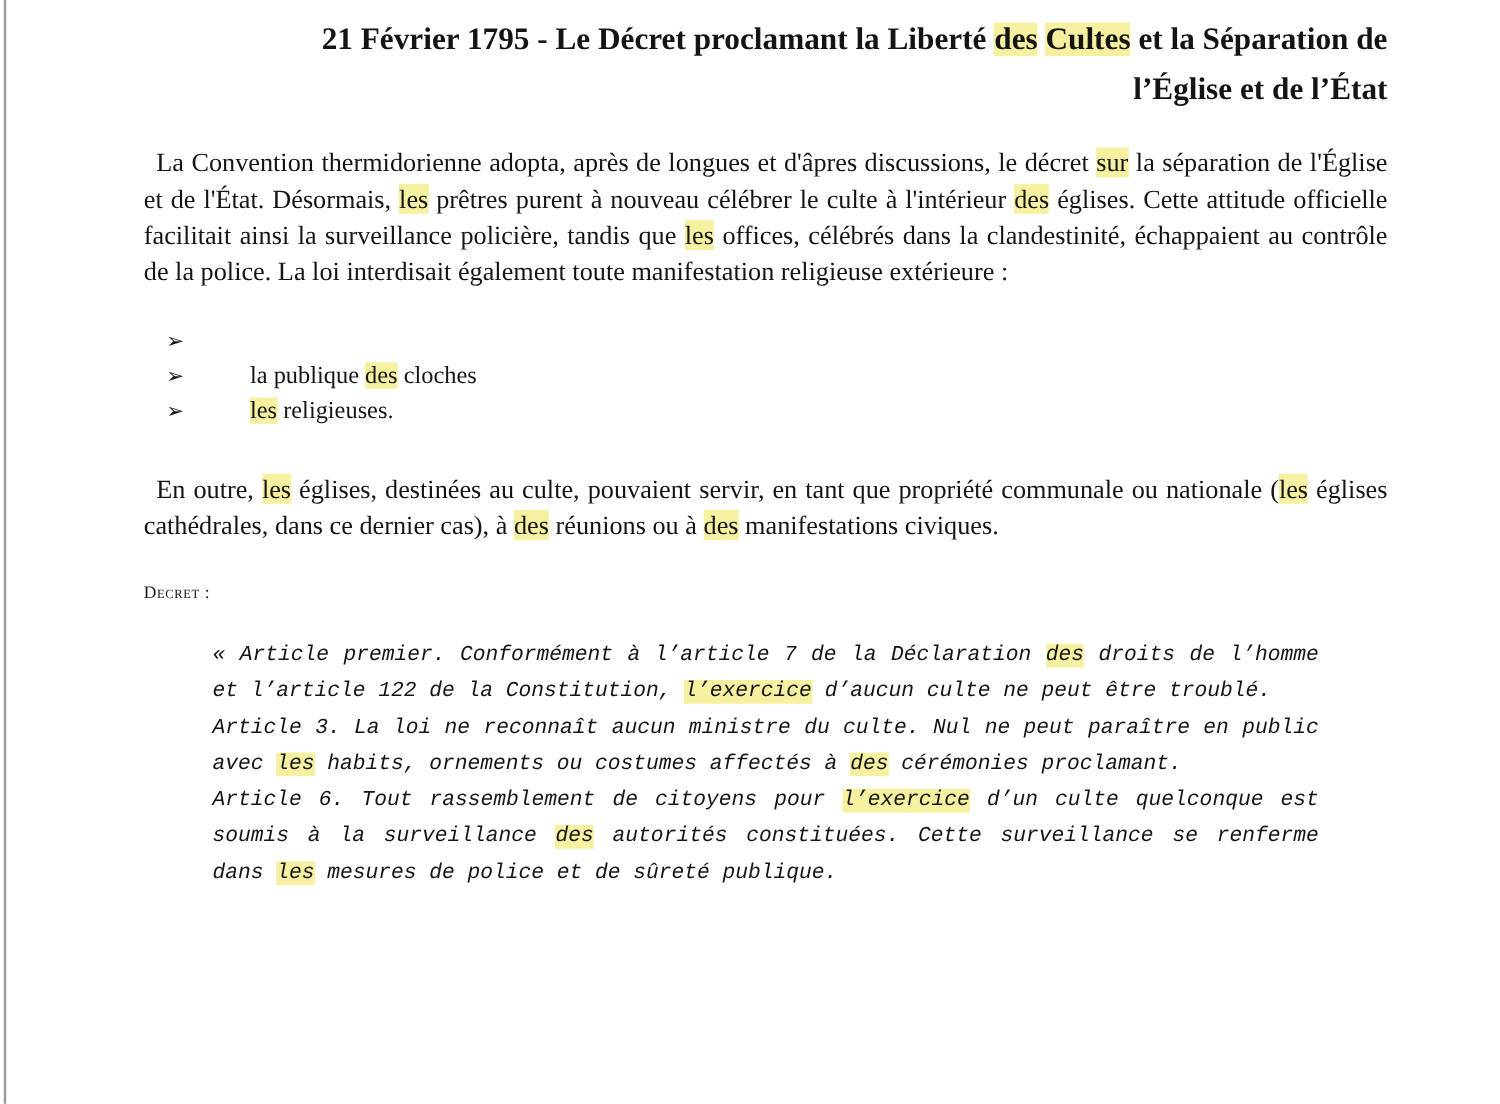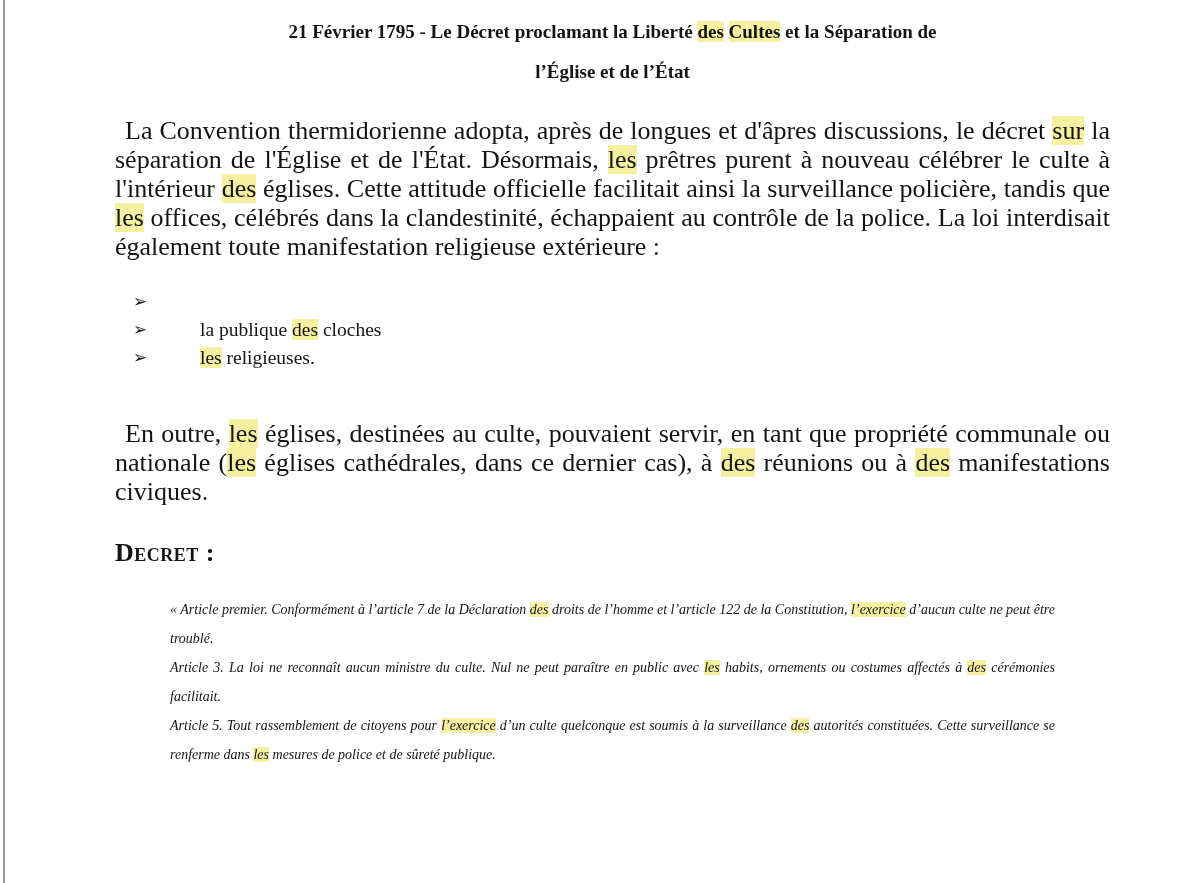--- a/index.html
+++ b/index.html
@@ -7,41 +7,41 @@
   html, body { margin:0; padding:0; }
   body {
     width:1200px; height:883px; overflow:hidden;
     background:#ffffff; color:var(--text);
     font-family:"Liberation Serif", serif;
   }
   .page { position:relative; width:1200px; height:883px; background:#fff; }
   .left-border { position:absolute; left:3px; top:0; bottom:0; width:2px; background:var(--edge); }
   .content { position:absolute; left:115px; top:0; width:995px; }
   .title {
-    font-size:19px; font-weight:bold; text-align:center;
+    font-size:25px; font-weight:bold; text-align:right;
     line-height:40px; margin:12px 0 0 0;
   }
   .body-para {
-    font-size:26px; line-height:29px; text-align:justify; margin:0;
+    font-size:21px; line-height:29px; text-align:justify; margin:0;
   }
   .indent { text-indent:10px; }
   .para-intro { margin-top:24px; }
   .bullet-list {
     list-style:none; margin:27px 0 0 0; padding:0;
     font-size:19.5px; line-height:28px;
   }
   .bullet-item { display:flex; }
   .bullet-marker { width:85px; padding-left:18px; flex:0 0 85px; font-size:17px; }
-  .para-second { margin-top:47px; }
+  .para-second { margin-top:34px; }
   .decret-heading {
-    font-size:26px; font-weight:bold; font-variant:small-caps;
+    font-size:14px; font-weight:normal; font-variant:small-caps;
     letter-spacing:0.5px; margin:32px 0 0 0;
   }
   .decree-block { margin:27px 55px 0 55px; font-style:italic; }
-  .article { font-size:14px; line-height:29px; text-align:justify; margin:0; }
+  .article { font-size:17px; line-height:29px; text-align:justify; margin:0;font-family:Liberation Mono, monospace; }
   .hl { background:var(--hl); }
 </style>
 </head>
 <body>
 
 <div class="page">
   <div class="left-border"></div>
   <div class="content">
 
     <h1 class="title">
@@ -64,18 +64,18 @@
         <span class="bullet-text"><span class="hl">les</span><span> religieuses.</span></span>
       </li>
     </ul>
 
     <p class="body-para indent para-second"><span>En outre, </span><span class="hl">les</span><span> églises, destinées au culte, pouvaient servir, en tant que propriété communale ou nationale (</span><span class="hl">les</span><span> églises cathédrales, dans ce dernier cas), à </span><span class="hl">des</span><span> réunions ou à </span><span class="hl">des</span><span> manifestations civiques.</span></p>
 
     <h2 class="decret-heading">Decret :</h2>
 
     <div class="decree-block">
       <p class="article"><span>« Article premier. Conformément à l’article 7 de la Déclaration </span><span class="hl">des</span><span> droits de l’homme et l’article 122 de la Constitution, </span><span class="hl">l’exercice</span><span> d’aucun culte ne peut être troublé.</span></p>
-      <p class="article"><span>Article 3. La loi ne reconnaît aucun ministre du culte. Nul ne peut paraître en public avec </span><span class="hl">les</span><span> habits, ornements ou costumes affectés à </span><span class="hl">des</span><span> cérémonies facilitait.</span></p>
-      <p class="article"><span>Article 5. Tout rassemblement de citoyens pour </span><span class="hl">l’exercice</span><span> d’un culte quelconque est soumis à la surveillance </span><span class="hl">des</span><span> autorités constituées. Cette surveillance se renferme dans </span><span class="hl">les</span><span> mesures de police et de sûreté publique.</span></p>
+      <p class="article"><span>Article 3. La loi ne reconnaît aucun ministre du culte. Nul ne peut paraître en public avec </span><span class="hl">les</span><span> habits, ornements ou costumes affectés à </span><span class="hl">des</span><span> cérémonies proclamant.</span></p>
+      <p class="article"><span>Article 6. Tout rassemblement de citoyens pour </span><span class="hl">l’exercice</span><span> d’un culte quelconque est soumis à la surveillance </span><span class="hl">des</span><span> autorités constituées. Cette surveillance se renferme dans </span><span class="hl">les</span><span> mesures de police et de sûreté publique.</span></p>
     </div>
 
   </div>
 </div>
 
 </body></html>

